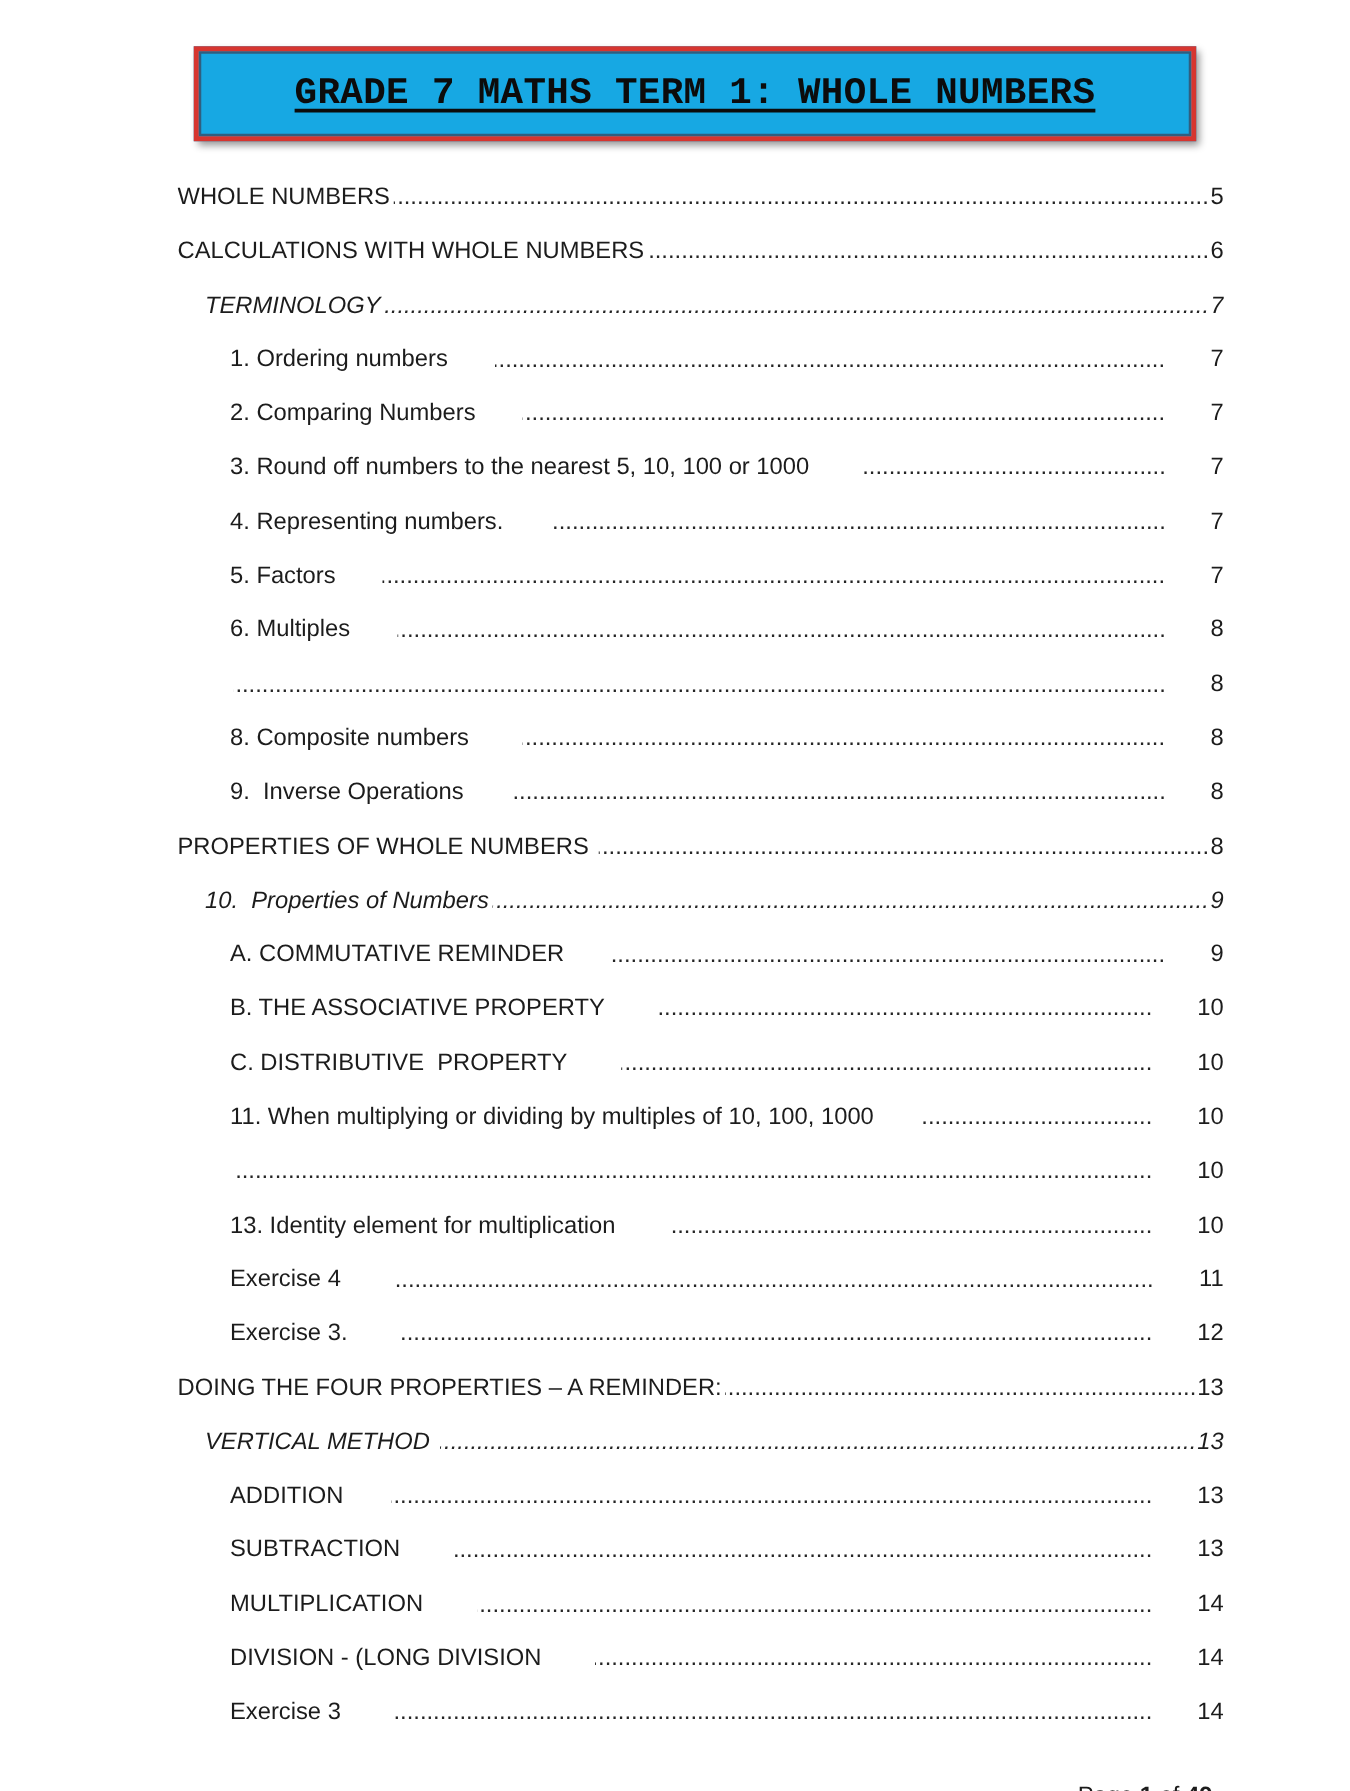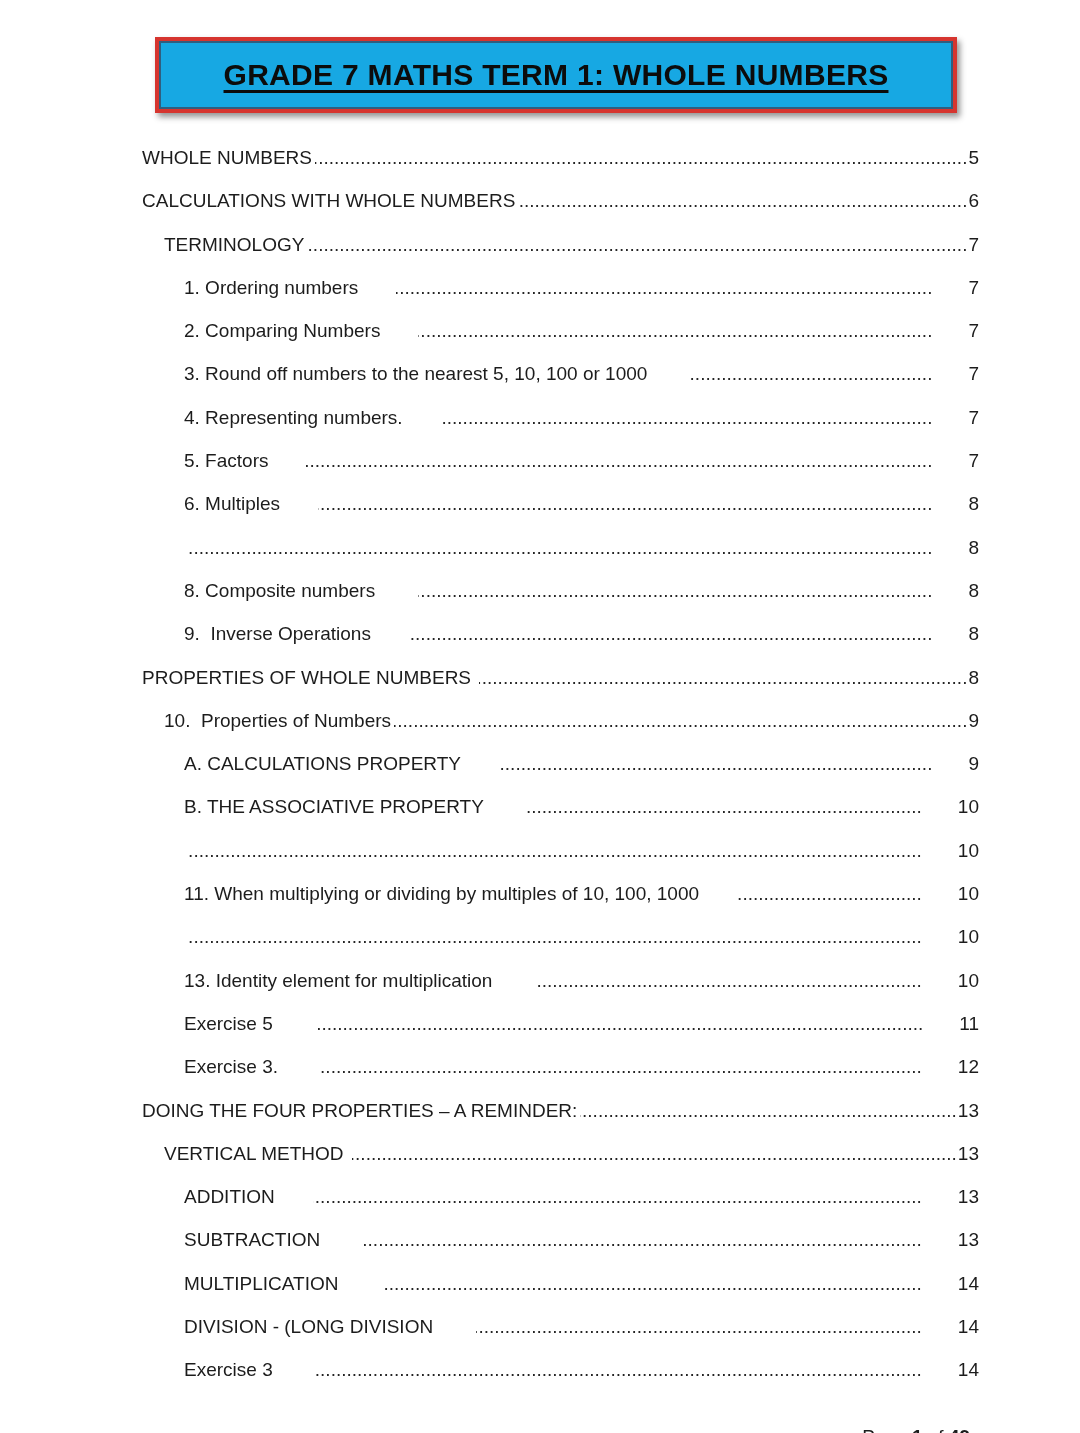--- a/index.html
+++ b/index.html
@@ -20,20 +20,21 @@
     top: 37px;
     width: 802px;
     height: 76px;
     box-sizing: border-box;
     background: #17a8e3;
     border: 4px solid #d6352f;
     box-shadow: inset 0 0 0 2px rgba(80, 4, 4, 0.45), 3px 4px 6px rgba(0, 0, 0, 0.42);
     display: flex;
     align-items: center;
     justify-content: center;
+    font-family: Liberation Mono, monospace;
   }
   .title-text {
     font-size: 30px;
     font-weight: bold;
     color: #0c0c0c;
     text-decoration: underline;
     text-decoration-thickness: 3px;
     text-underline-offset: 5px;
     letter-spacing: 0.3px;
     white-space: pre;
@@ -61,21 +62,21 @@
     margin: 0 1px 0 3px;
     direction: rtl;
     text-align: right;
   }
   .toc-row .dots::after {
     content: "..............................................................................................................................................................................................................................................................................................................";
     color: #242424;
   }
   .toc-row .pagenum { flex: 0 0 auto; white-space: pre; }
   .lv0 { padding-left: 0; }
-  .lv1 { padding-left: 22px; }
+  .lv1 { padding-left: 22px; font-style: italic; }
   .lv2 { padding-left: 42px; gap: 35px; }
 
   
   .footer {
     position: absolute;
     right: 110px;
     top: 1398px;
     font-size: 19px;
     line-height: 26px;
     white-space: pre;
@@ -155,49 +156,50 @@
         <span class="label">PROPERTIES OF WHOLE NUMBERS </span>
         <span class="dots"></span>
         <span class="pagenum">8</span>
       </div>
       <div class="toc-row lv1">
         <span class="label">10.  Properties of Numbers</span>
         <span class="dots"></span>
         <span class="pagenum">9</span>
       </div>
       <div class="toc-row lv2">
-        <span class="label">A. CALCULATIONS PROPERTY</span>
+        <span class="label">A. COMMUTATIVE REMINDER</span>
         <span class="dots"></span>
         <span class="pagenum">9</span>
       </div>
       <div class="toc-row lv2">
         <span class="label">B. THE ASSOCIATIVE PROPERTY </span>
         <span class="dots"></span>
         <span class="pagenum">10</span>
       </div>
       <div class="toc-row lv2">
+        <span class="label">C. DISTRIBUTIVE  PROPERTY </span>
         <span class="dots"></span>
         <span class="pagenum">10</span>
       </div>
       <div class="toc-row lv2">
         <span class="label">11. When multiplying or dividing by multiples of 10, 100, 1000</span>
         <span class="dots"></span>
         <span class="pagenum">10</span>
       </div>
       <div class="toc-row lv2">
         <span class="dots"></span>
         <span class="pagenum">10</span>
       </div>
       <div class="toc-row lv2">
         <span class="label">13. Identity element for multiplication </span>
         <span class="dots"></span>
         <span class="pagenum">10</span>
       </div>
       <div class="toc-row lv2">
-        <span class="label">Exercise 5 </span>
+        <span class="label">Exercise 4 </span>
         <span class="dots"></span>
         <span class="pagenum">11</span>
       </div>
       <div class="toc-row lv2">
         <span class="label">Exercise 3. </span>
         <span class="dots"></span>
         <span class="pagenum">12</span>
       </div>
       <div class="toc-row lv0">
         <span class="label">DOING THE FOUR PROPERTIES – A REMINDER:</span>

